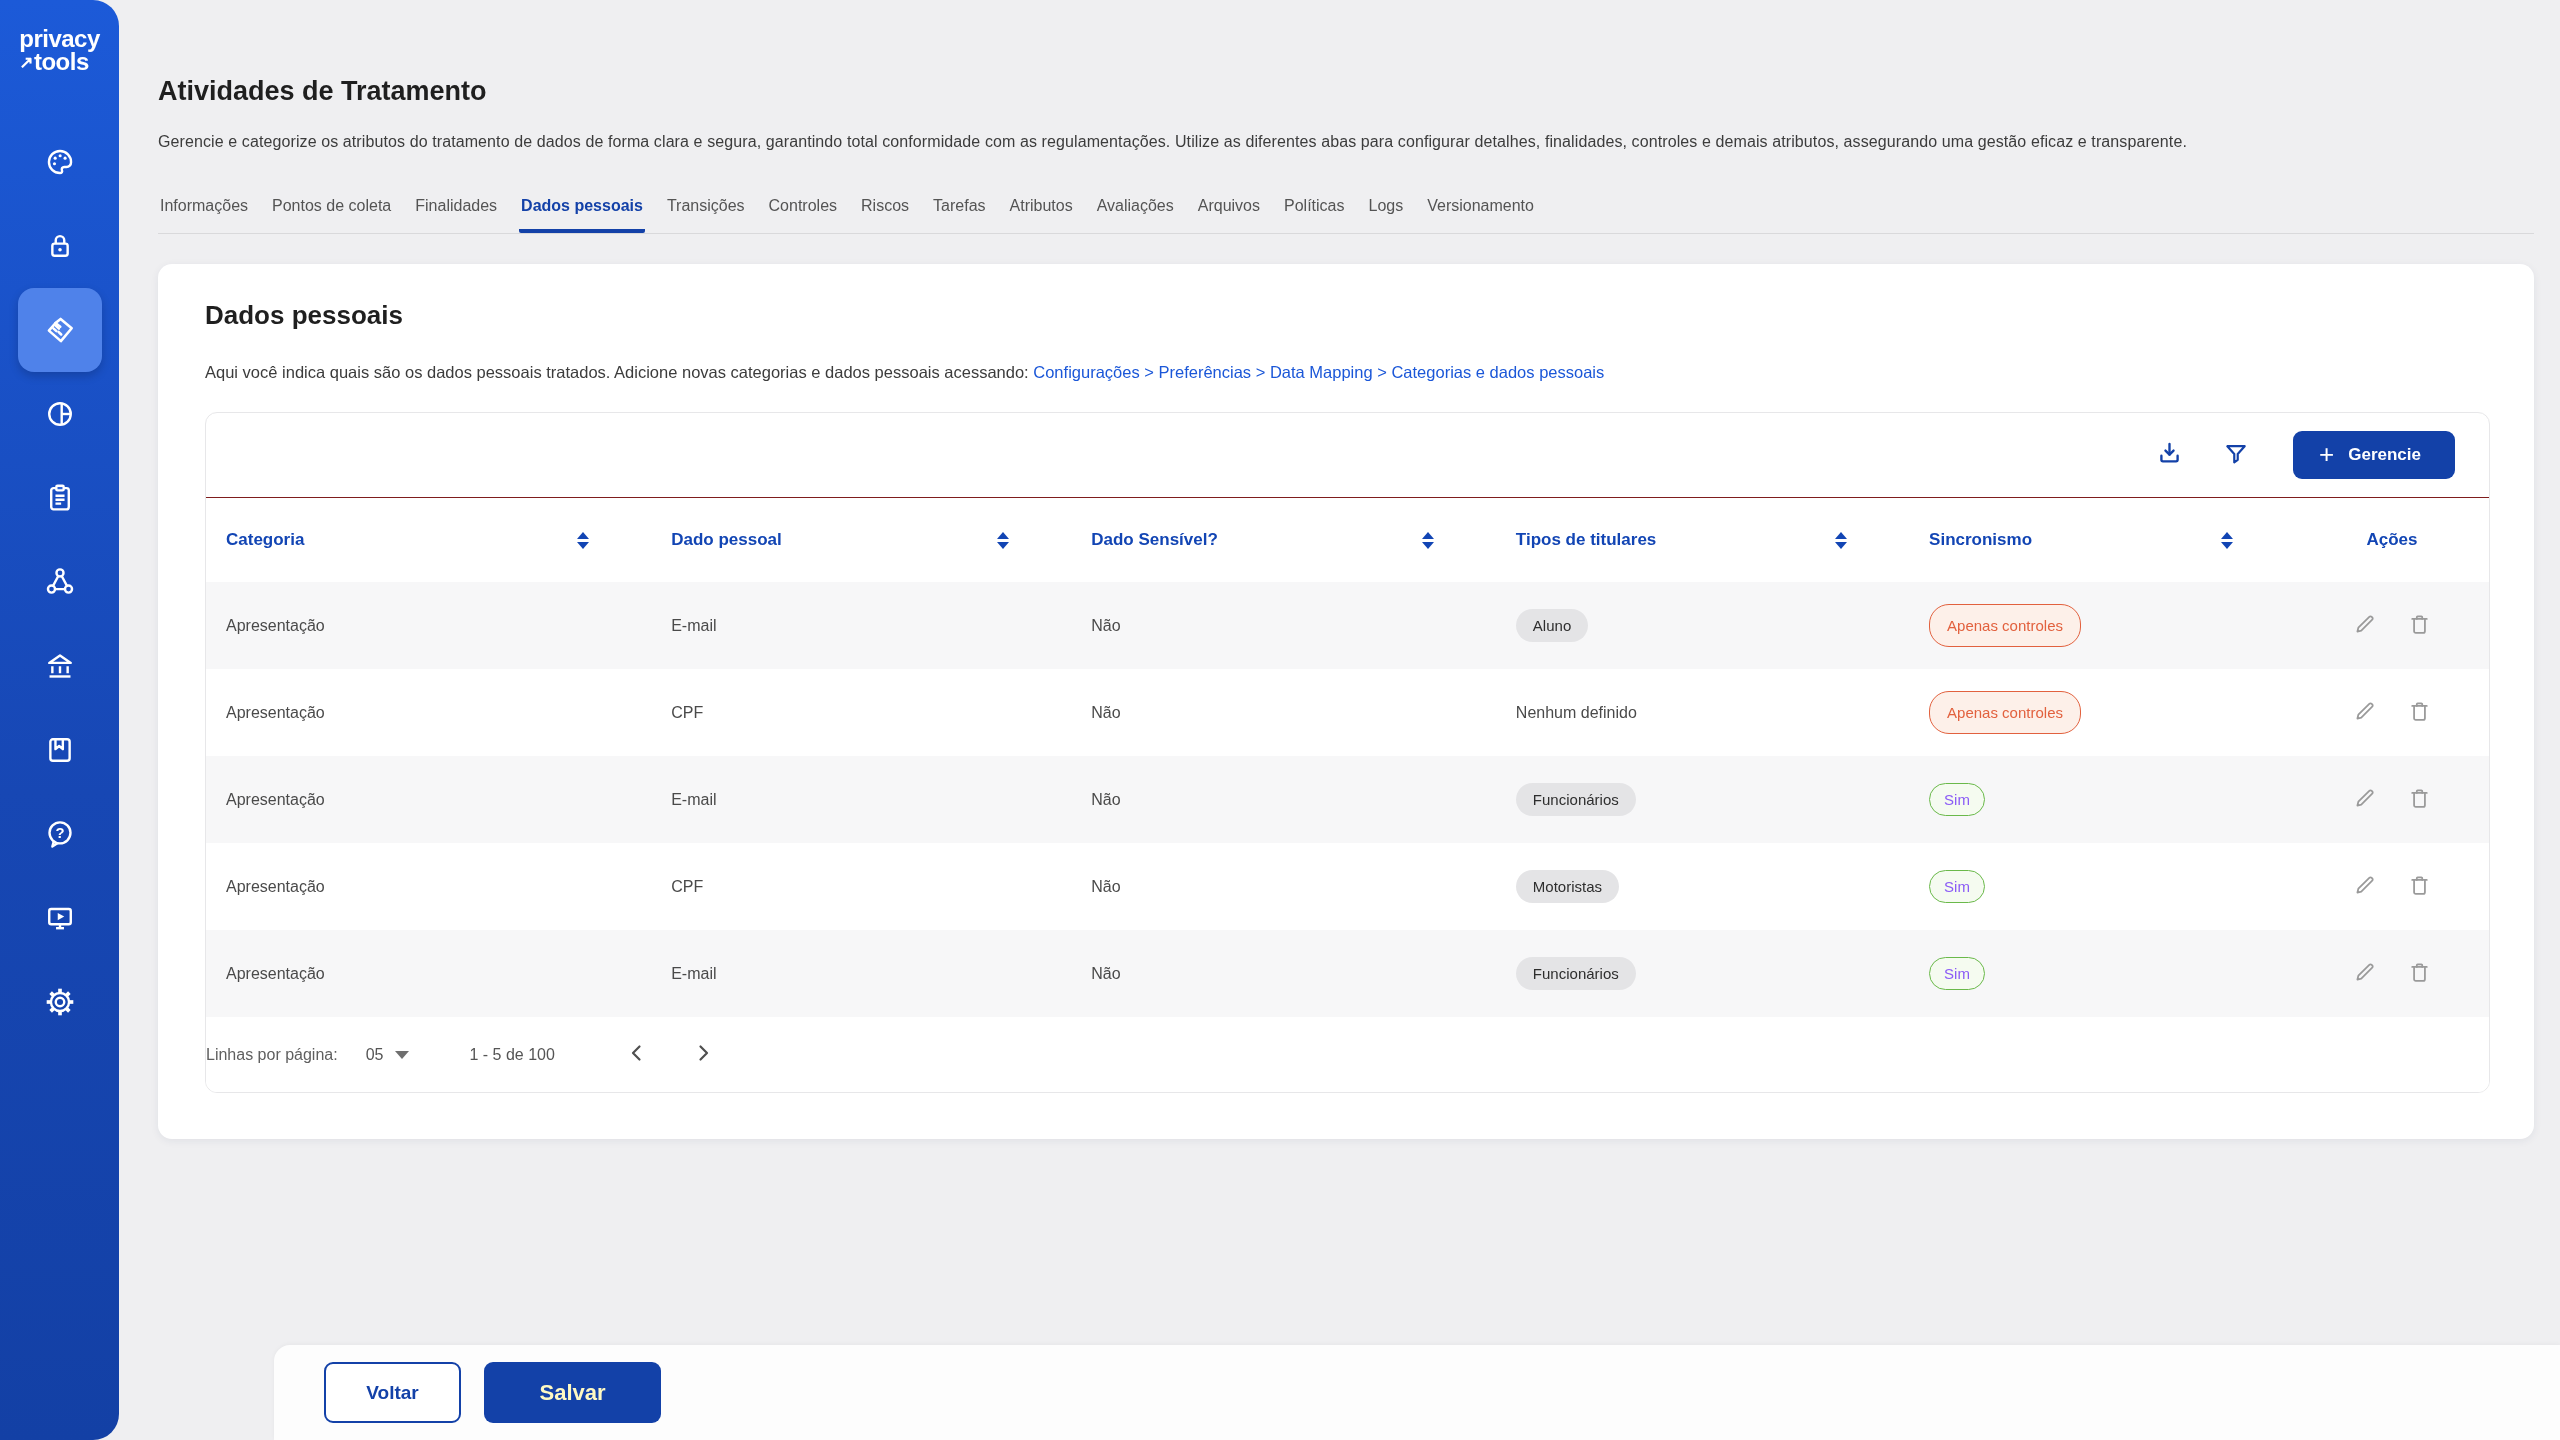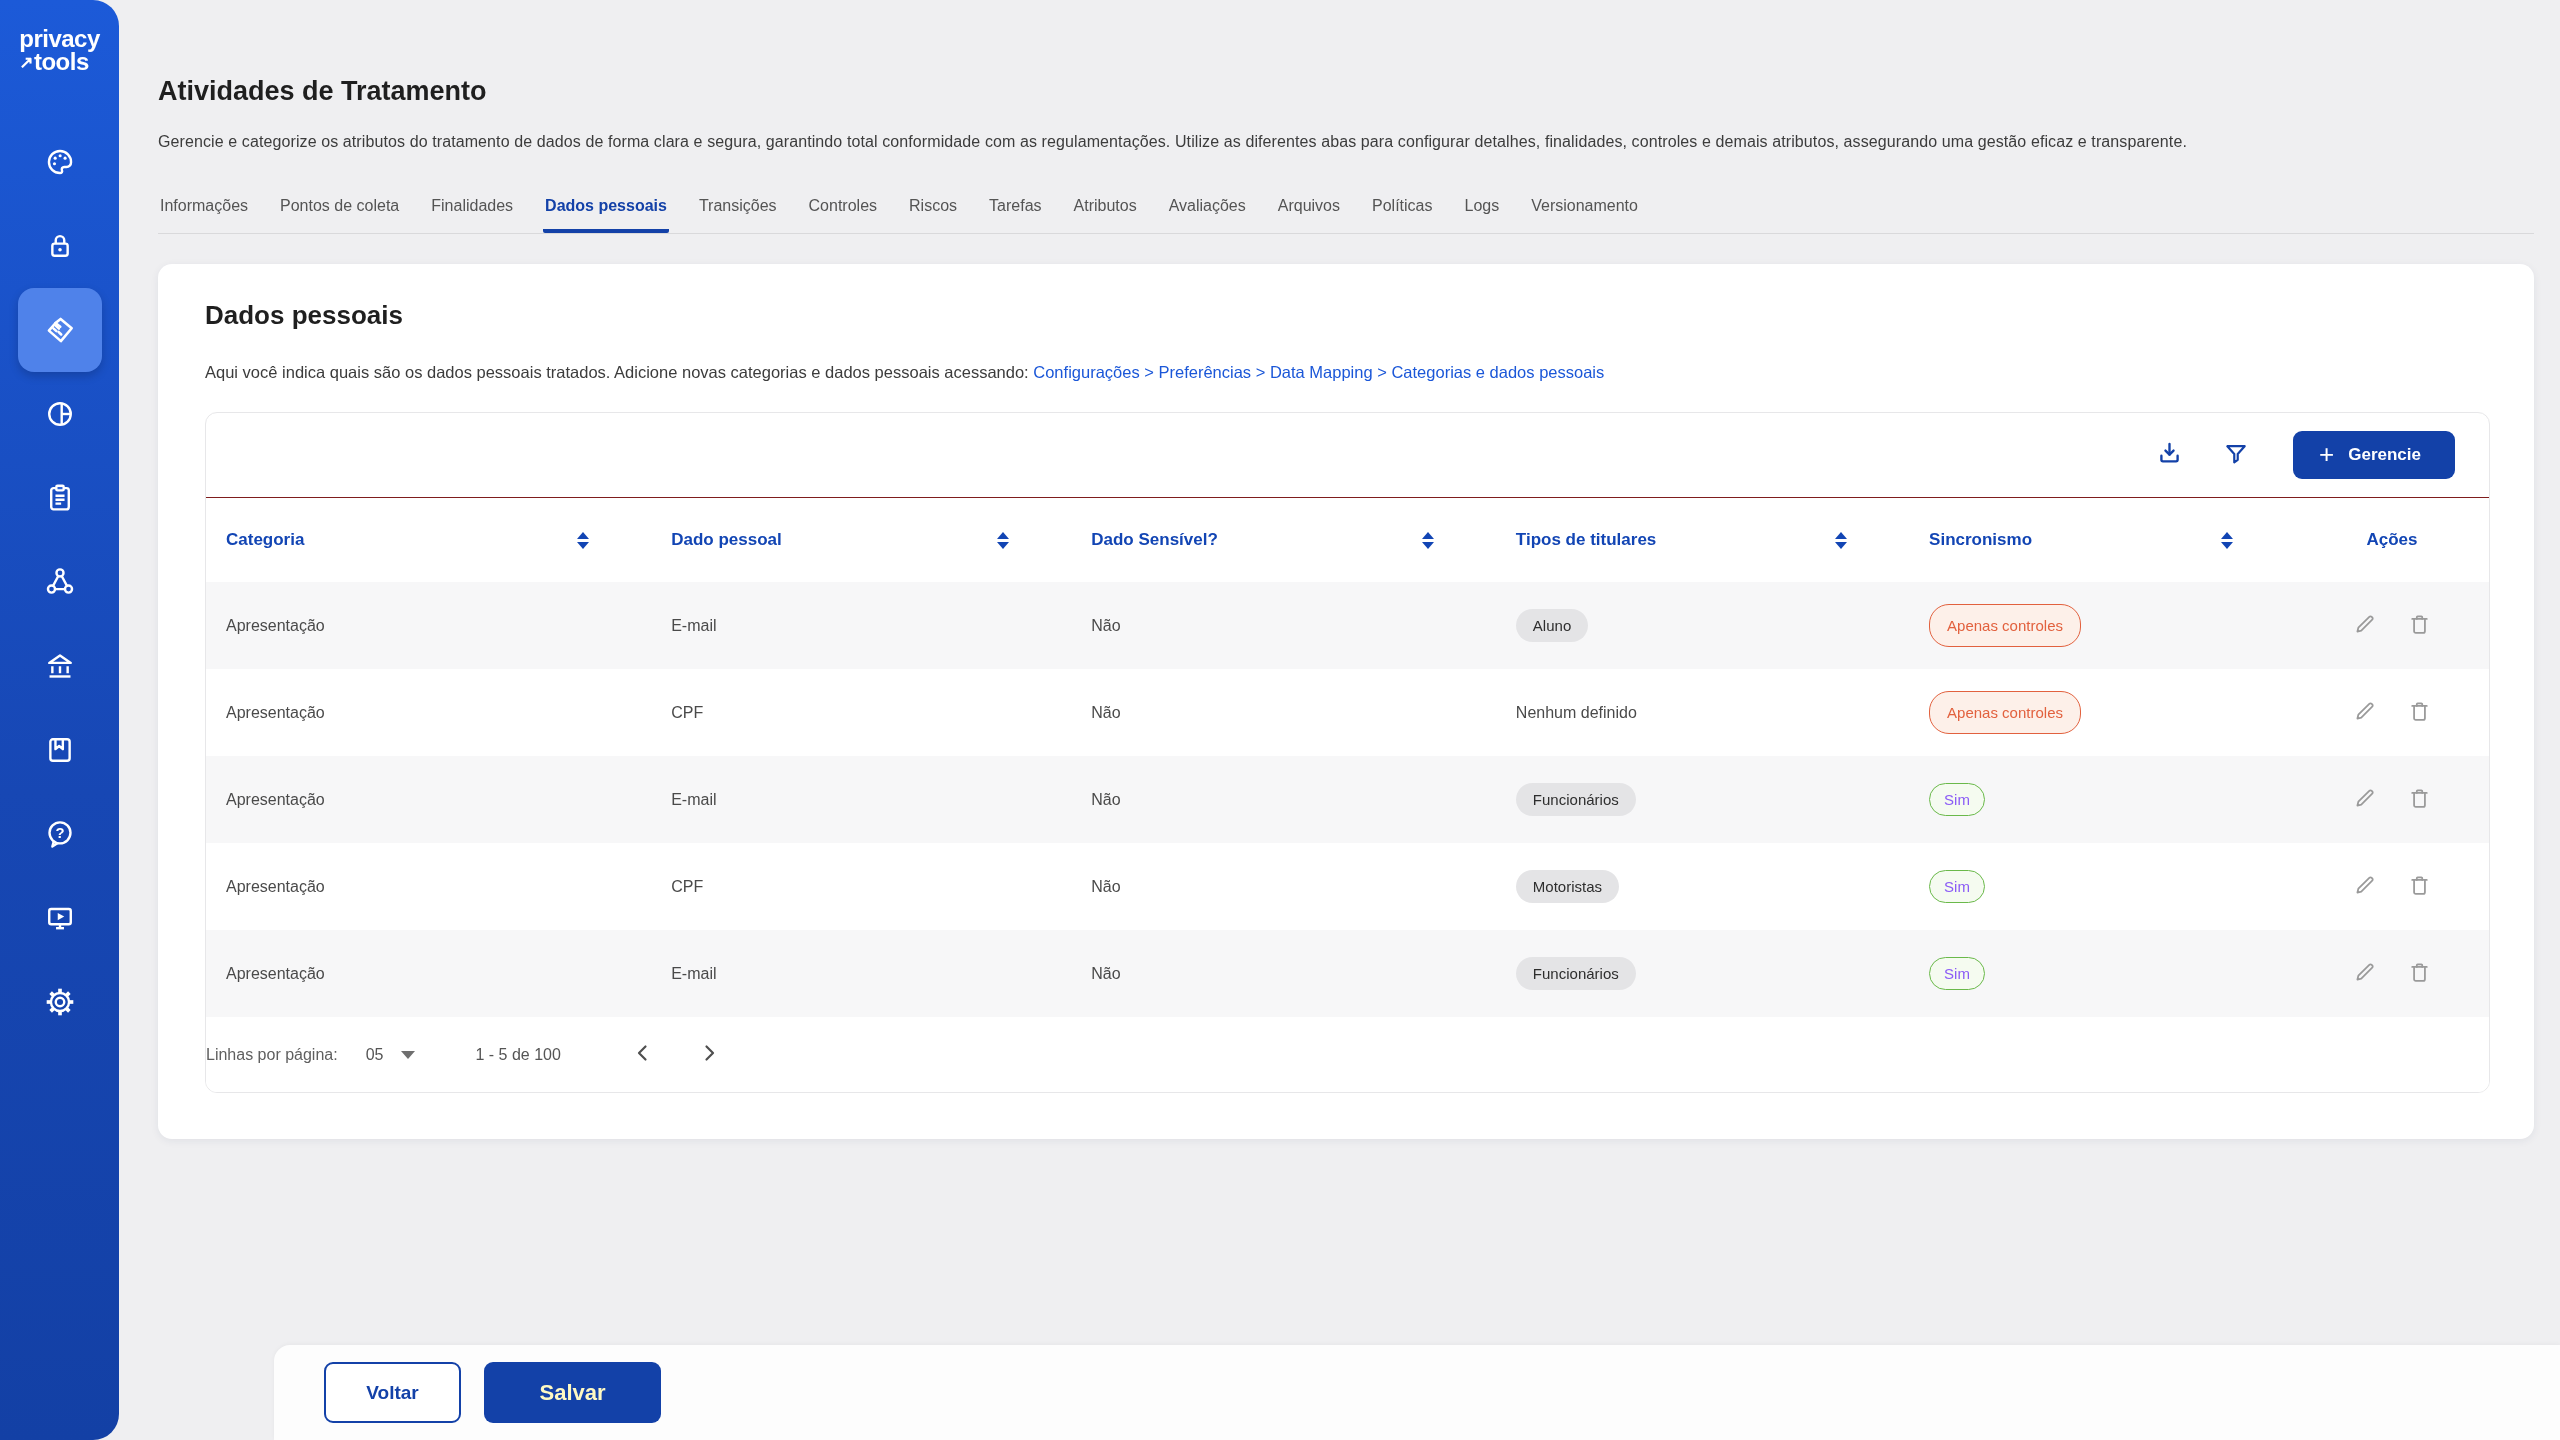--- a/index.html
+++ b/index.html
@@ -34,21 +34,21 @@
   .sidebar svg { display:block; }
 
   
   .main { position:absolute; left:119px; top:0; right:0; bottom:0; }
   .content { padding:0 26px 0 39px; }
 
   .page-title { font-size:27px; font-weight:bold; color:#1f1f1f; margin-top:76px; }
   .page-desc { font-size:16px; color:#3c3c3c; margin-top:26px; letter-spacing:0.1px; }
 
   
-  .tabs { display:flex; gap:28px; margin-top:38px; border-bottom:1px solid #d9d9db; width:2376px; }
+  .tabs { display:flex; gap:20px; margin-top:38px; border-bottom:1px solid #d9d9db; width:2376px; }
   .tab {
     font-size:16px; color:#545454; padding:8px 2px 14px 2px; cursor:pointer;
     border-bottom:4px solid transparent; border-radius:0 0 1px 1px; white-space:nowrap;
   }
   .tab.active { color:#1341a8; font-weight:bold; border-bottom:4px solid #1341a8; border-radius:2px; }
 
   
   .card {
     width:2376px; background:#fff; border-radius:14px; margin-top:30px;
     box-shadow:0 2px 8px rgba(30,40,80,0.07);
@@ -102,21 +102,21 @@
     display:inline-block; background:#f5fbf0; color:#8b5cf6; border:1.5px solid #6ab94a;
     border-radius:18px; padding:7px 14px; font-size:15px;
   }
   .action-icon { background:none; border:none; cursor:pointer; display:flex; align-items:center; }
 
   .pagination {
     height:75px; display:flex; align-items:center; justify-content:flex-start;
     padding-right:84px; gap:0; font-size:16px; color:#5f5f5f; background:#fff;
   }
   .pg-label { margin-right:28px; }
-  .pg-select { display:flex; align-items:center; gap:18px; cursor:pointer; margin-right:60px; color:#555; }
+  .pg-select { display:flex; align-items:center; gap:12px; cursor:pointer; margin-right:60px; color:#555; }
   .caret-dn { width:0; height:0; border-left:7px solid transparent; border-right:7px solid transparent; border-top:8px solid #6f6f6f; }
   .pg-range { margin-right:70px; color:#555; }
   .pg-nav { background:none; border:none; cursor:pointer; display:flex; align-items:center; }
   .pg-nav + .pg-nav { margin-left:42px; }
 
   
   .footer {
     position:absolute; left:155px; right:0; top:1345px; bottom:0;
     background:#fdfdfd; border-radius:16px 0 0 0;
     display:flex; align-items:center; padding-left:50px; gap:23px;

